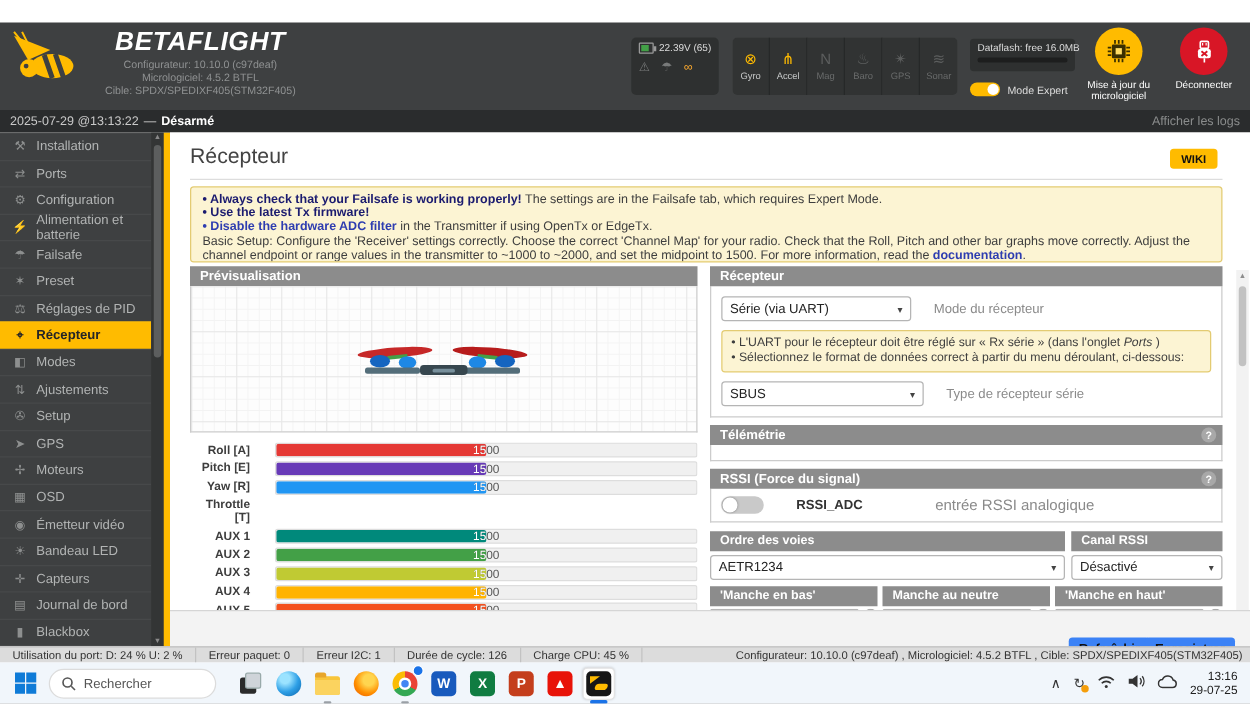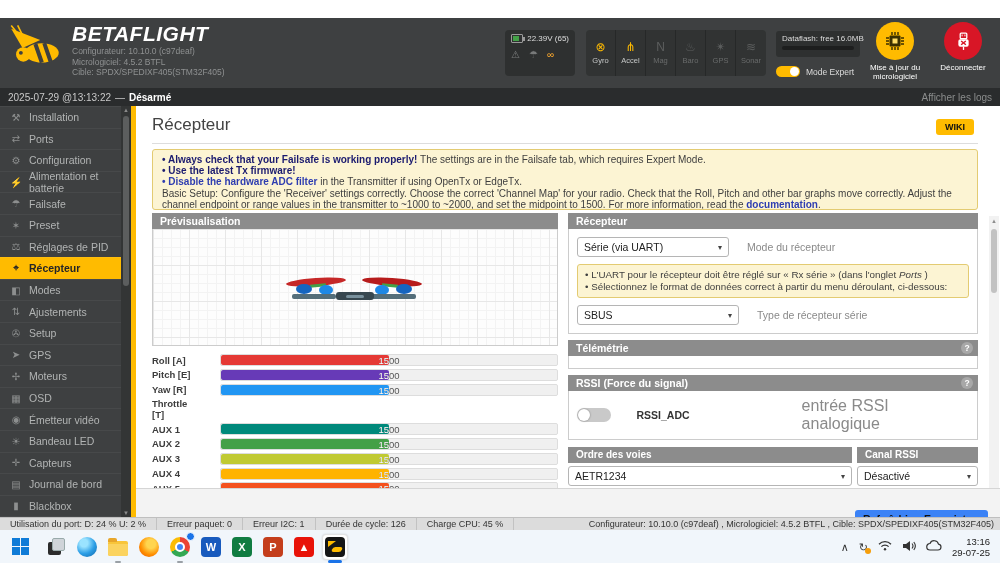--- a/index.html
+++ b/index.html
@@ -11,21 +11,21 @@
   .titlebar{position:absolute;left:0;top:0;width:100%;height:18px;background:#fff;
             display:flex;align-items:center;padding-left:5px;font-size:9.5px;color:#1c1c1c;}
   .tb-appicon{width:11px;height:11px;background:#161616;border-radius:2px;position:relative;margin-right:5px;flex:0 0 auto;}
   .tb-appicon::after{content:"";position:absolute;left:2px;top:3px;width:7px;height:3px;background:#ffbb00;transform:skewX(-25deg);border-radius:1px;}
   .win-ctrls{margin-left:auto;display:flex;height:100%;}
   .win-ctrls span{width:30px;text-align:center;font-size:10px;line-height:17px;color:#444;}
 
   
   .header{position:absolute;left:0;top:18px;width:100%;height:70px;background:#3e4041;overflow:hidden;}
   .logo{position:absolute;left:8px;top:4px;display:flex;}
-  .brandcol{margin-left:6px;}
+  .brandcol{margin-left:18px;text-align:center;}
   .brand{font-style:italic;font-weight:bold;font-size:21px;color:#fff;letter-spacing:.5px;line-height:24px;}
   .brand-sub{font-size:8.5px;color:#8f9192;line-height:10.5px;}
   .batt-box{position:absolute;left:505px;top:12px;width:70px;height:46px;background:#2e3030;border-radius:4px;padding:4px 6px;}
   .batt-row{display:flex;align-items:center;gap:4px;}
   .bat{width:20px;height:9px;border:1px solid #9a9a9a;border-radius:1px;position:relative;}
   .bat::after{content:"";position:absolute;right:-3px;top:2px;width:2px;height:4px;background:#9a9a9a;}
   .bat i{position:absolute;left:1px;top:1px;bottom:1px;width:62%;background:#43a047;}
   .batt-volts{font-size:8px;color:#ddd;white-space:nowrap;}
   .batt-icons{display:flex;gap:9px;margin-top:6px;font-size:10px;color:#787a7a;line-height:12px;}
   .batt-icons .link{color:#ffab2e;}
@@ -89,21 +89,21 @@
   .gray-head{height:16px;background:#8c8c8c;color:#fff;font-size:10.5px;font-weight:bold;line-height:16px;
              padding:0 8px;position:relative;}
   .preview-body{height:117px;border:1px solid #ccc;border-top:none;position:relative;
      background-image:linear-gradient(#e7e7e7 1px,transparent 1px),linear-gradient(90deg,#e7e7e7 1px,transparent 1px),
                       linear-gradient(#f3f3f3 1px,transparent 1px),linear-gradient(90deg,#f3f3f3 1px,transparent 1px);
      background-size:36px 36px,36px 36px,9px 9px,9px 9px;background-color:#fdfdfd;}
   .drone{position:absolute;left:50%;top:52%;transform:translate(-50%,-50%);}
 
   .channels{position:absolute;left:16px;top:248px;width:406px;height:134px;overflow:hidden;}
   .ch-row{display:flex;align-items:center;margin-bottom:2.8px;}
-  .ch-label{width:48px;text-align:left;font-size:9.5px;font-weight:bold;color:#3d3d3d;margin-right:20px;flex:0 0 auto;}
+  .ch-label{width:48px;text-align:right;font-size:9.5px;font-weight:bold;color:#3d3d3d;margin-right:20px;flex:0 0 auto;}
   .ch-track{flex:1;height:12px;background:#f0f0f0;border:1px solid #ddd;border-radius:2px;position:relative;overflow:hidden;}
   .ch-fill{position:absolute;left:0;top:0;bottom:0;border-radius:2px;}
   .ch-val{position:absolute;left:0;right:0;top:0;text-align:center;font-size:9.5px;line-height:11px;}
   .ch-val.dark{color:#555;}
   .ch-val.light{color:#fff;}
 
   .rightcol{position:absolute;left:432px;top:107px;width:410px;}
   .panel-body{border:1px solid #ccc;border-top:none;background:#fff;}
   .rx-body{padding:8px;}
   .fld-row{display:flex;align-items:center;}
@@ -111,21 +111,21 @@
           justify-content:space-between;padding:0 6px;font-size:10.5px;color:#222;}
   .select .chev{font-size:8px;color:#444;margin-left:6px;}
   .fld-label{font-size:10.5px;color:#8a8a8a;margin-left:18px;}
   .mini-note{margin-top:7px;background:#fcf4d3;border:1px solid #e3cb72;border-radius:3px;padding:4px 7px;
              font-size:9.8px;line-height:12px;color:#3e3e3e;}
   .qhelp{position:absolute;right:5px;top:2px;width:12px;height:12px;border-radius:50%;background:#a8a8a8;
          color:#fff;font-size:8.5px;line-height:12px;text-align:center;font-weight:bold;}
   .tele-body{height:13px;}
   .rssi-body{padding:6px 8px;display:flex;align-items:center;}
   .rssi-name{font-size:10.5px;font-weight:bold;color:#333;margin-left:26px;}
-  .rssi-desc{font-size:16px;color:#8a8a8a;margin-left:112px;}
+  .rssi-desc{font-size:12px;color:#8a8a8a;margin-left:58px;}
   .maps{display:flex;gap:5px;margin-top:7px;}
   .maps .m-left{width:284px;}
   .maps .m-right{flex:1;}
   .maps .select{margin-top:3px;}
   .sticks{display:flex;gap:4px;margin-top:5px;}
   .sticks>div{flex:1;}
   .sticksliver{display:flex;gap:4px;margin-top:2px;height:10px;overflow:hidden;}
   .stepgrp{flex:1;display:flex;align-items:flex-start;gap:4px;}
   .stepgrp .stepinput{flex:1;height:16px;border:1px solid #b5b5b5;border-radius:2px;background:#fff;}
   .stepgrp .stepq{width:11px;height:11px;border-radius:50%;border:1px solid #aaa;background:#cfcfcf;flex:0 0 auto;}
@@ -597,20 +597,27 @@
       <span class="sright">Configurateur: 10.10.0 (c97deaf) , Micrologiciel: 4.5.2 BTFL , Cible: SPDX/SPEDIXF405(STM32F405)</span>
   </div>
 
   <div class="taskbar">
     <span class="startbtn">
         <i></i>
         <i></i>
         <i></i>
         <i></i>
       </span>
+    <div class="searchpill">
+      <svg width="12" height="12" viewBox="0 0 12 12">
+        <circle cx="5" cy="5" r="3.6" fill="none" stroke="#555" stroke-width="1.3"></circle>
+        <path d="M8 8l3 3" stroke="#555" stroke-width="1.3"></path>
+      </svg>
+      <span>Rechercher</span>
+    </div>
     <div class="apps">
         <div class="tb-app kind-taskview">
           <span class="tv-a"></span>
           <span class="tv-b"></span>
         </div>
         <div class="tb-app kind-edge">
           <span class="orb orb-edge"></span>
         </div>
         <div class="tb-app kind-folder running">
           <span class="folder"></span>

